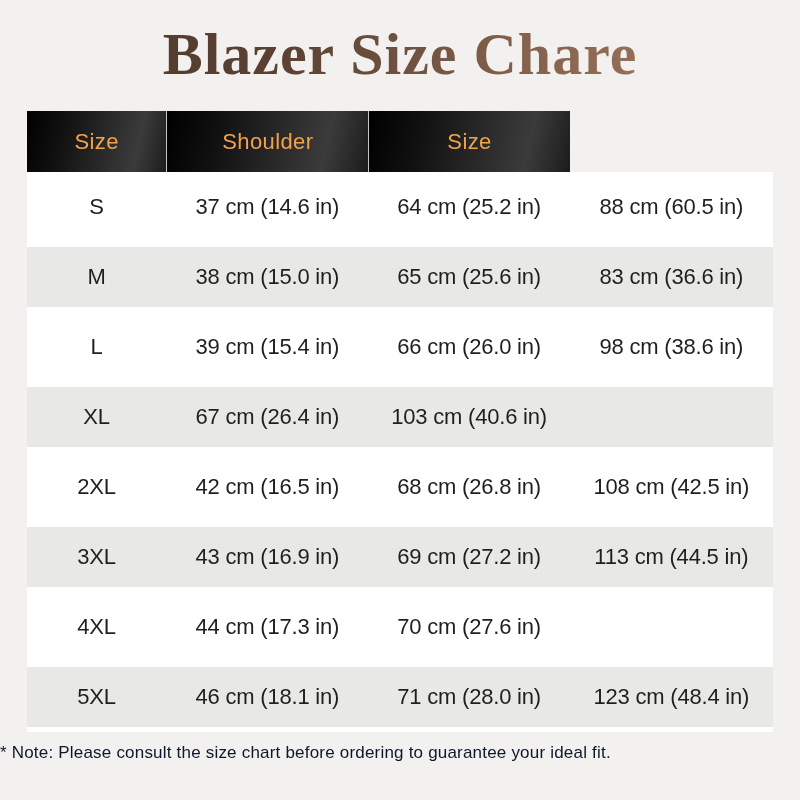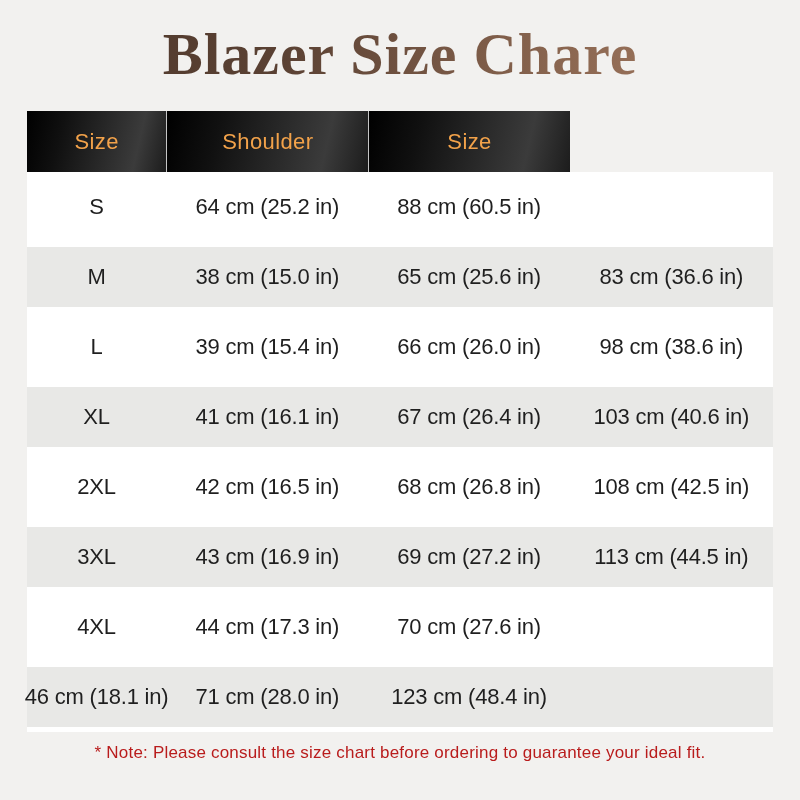--- a/index.html
+++ b/index.html
@@ -62,64 +62,63 @@
     align-items: center;
     justify-content: center;
     font-size: 22px;
     color: #1f1f1f;
     letter-spacing: -0.2px;
     white-space: nowrap;
   }
 
   .note {
     margin-top: 11px;
-    text-align: center;
     font-size: 17px;
     letter-spacing: 0.2px;
-    color: #b91c1c;
+    color: #0f172a;
   }
 </style>
 </head>
 <body>
 
 <div class="page">
 
   <h1 class="title">Blazer Size Chare</h1>
 
   <div class="size-table">
 
     <div class="thead">
       <div class="th">Size</div>
       <div class="th">Shoulder</div>
       <div class="th">Size</div>
     </div>
 
     <div class="row">
       <div class="td">S</div>
+      <div class="td">37 cm (14.6 in)</div>
       <div class="td">64 cm (25.2 in)</div>
       <div class="td">88 cm (60.5 in)</div>
     </div>
 
     <div class="row alt">
       <div class="td">M</div>
       <div class="td">38 cm (15.0 in)</div>
       <div class="td">65 cm (25.6 in)</div>
       <div class="td">83 cm (36.6 in)</div>
     </div>
 
     <div class="row">
       <div class="td">L</div>
       <div class="td">39 cm (15.4 in)</div>
       <div class="td">66 cm (26.0 in)</div>
       <div class="td">98 cm (38.6 in)</div>
     </div>
 
     <div class="row alt">
       <div class="td">XL</div>
-      <div class="td">41 cm (16.1 in)</div>
       <div class="td">67 cm (26.4 in)</div>
       <div class="td">103 cm (40.6 in)</div>
     </div>
 
     <div class="row">
       <div class="td">2XL</div>
       <div class="td">42 cm (16.5 in)</div>
       <div class="td">68 cm (26.8 in)</div>
       <div class="td">108 cm (42.5 in)</div>
     </div>
@@ -131,20 +130,21 @@
       <div class="td">113 cm (44.5 in)</div>
     </div>
 
     <div class="row">
       <div class="td">4XL</div>
       <div class="td">44 cm (17.3 in)</div>
       <div class="td">70 cm (27.6 in)</div>
     </div>
 
     <div class="row alt">
+      <div class="td">5XL</div>
       <div class="td">46 cm (18.1 in)</div>
       <div class="td">71 cm (28.0 in)</div>
       <div class="td">123 cm (48.4 in)</div>
     </div>
 
   </div>
 
   <p class="note">* Note: Please consult the size chart before ordering to guarantee your ideal fit.</p>
 
 </div>

